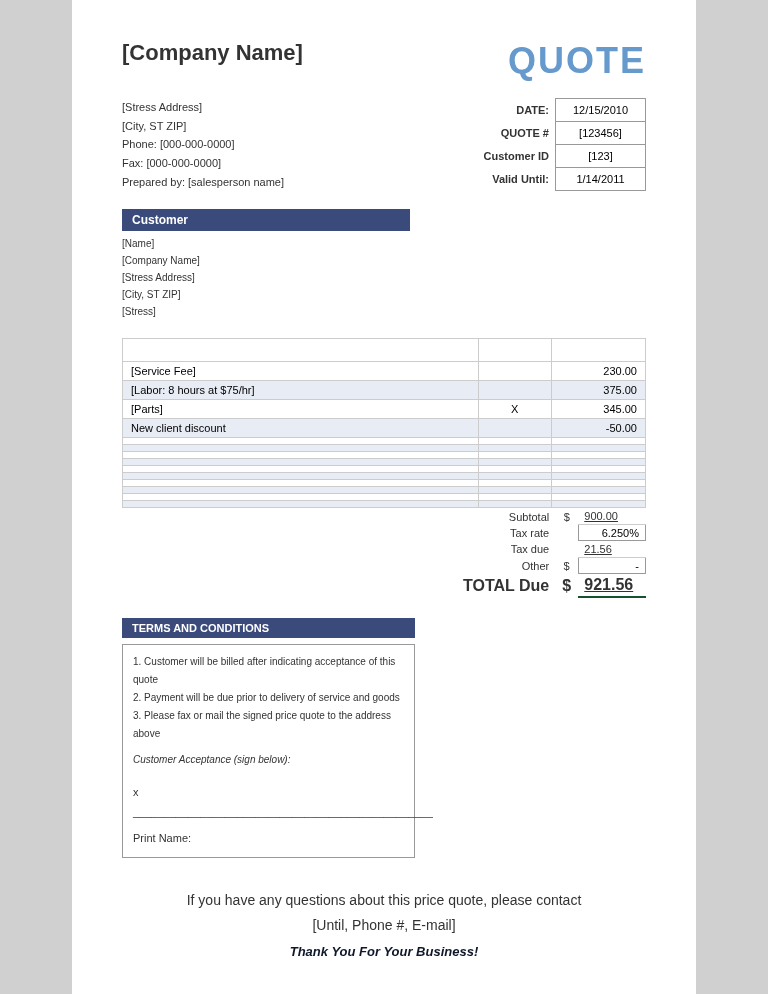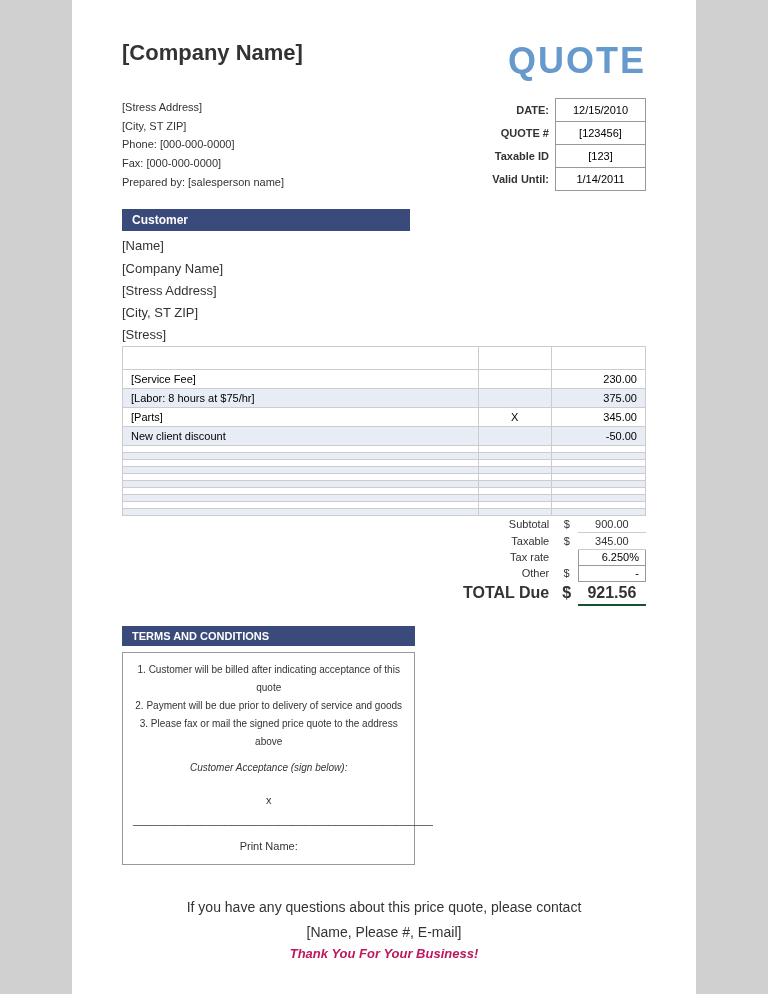--- a/index.html
+++ b/index.html
@@ -72,23 +72,24 @@
     .customer-header {
       background: #3a4a7a;
       color: #fff;
       padding: 4px 10px;
       font-size: 12px;
       font-weight: bold;
       margin-bottom: 4px;
       width: 55%;
     }
     .customer-info {
-      font-size: 13px;
+      font-size: 10px;
       color: #333;
       line-height: 1.7;
+      margin-bottom: 18px;
     }
     
     .main-table {
       width: 100%;
       border-collapse: collapse;
       margin-bottom: 0;
     }
     .main-table .col-header {
       background: #3a4a7a;
       color: #fff;
@@ -114,21 +115,21 @@
       border-collapse: collapse;
       font-size: 11px;
       width: 38%;
     }
     .summary-table td {
       padding: 2px 6px;
       border: none;
     }
     .summary-table .sum-label { text-align: right; color: #333; }
     .summary-table .sum-dollar { text-align: center; color: #333; }
-    .summary-table .sum-value { text-align: center; color: #333; border-bottom: 1px solid #ccc; }
+    .summary-table .sum-value { text-align: left; color: #333; border-bottom: 1px solid #ccc; text-decoration: underline; }
     .summary-table .sum-box { border: 1px solid #999; text-align: right; padding: 1px 6px; background: #fff; }
     .summary-table .total-row td { font-weight: bold; font-size: 16px; background: #fff; }
     
     .bottom-section {
       display: flex;
       justify-content: space-between;
       align-items: flex-start;
       margin-top: 20px;
     }
     .terms-block {
@@ -142,38 +143,38 @@
       font-weight: bold;
       margin-bottom: 6px;
     }
     .terms-content {
       font-size: 10px;
       color: #333;
       line-height: 1.8;
       border: 1px solid #999;
       padding: 8px 10px;
       min-height: 120px;
-      text-align: center;
     }
     .terms-content .italic-line { font-style: italic; margin-top: 8px; }
     .terms-content .sign-line { margin-top: 14px; font-size: 11px; }
     .terms-content .print-line { margin-top: 6px; font-size: 11px; }
     .footer-note {
       text-align: center;
       font-size: 14px;
       color: #333;
       margin-top: 30px;
       line-height: 1.8;
     }
     .footer-thanks {
       text-align: center;
       font-size: 13px;
       font-weight: bold;
       font-style: italic;
-      color: #be185d;
+      color: #0f172a;
+      margin-top: 6px;
     }
   </style>
 </head>
 <body>
 
 <div class="page">
 
   <div class="header">
     <div class="company-name">[Company Name]</div>
     <div class="quote-title">QUOTE</div>
@@ -191,21 +192,21 @@
       <tbody>
           <tr>
         <td class="label-cell">DATE:</td>
         <td class="value-cell">12/15/2010</td>
       </tr>
       <tr>
         <td class="label-cell">QUOTE #</td>
         <td class="value-cell">[123456]</td>
       </tr>
       <tr>
-        <td class="label-cell">Taxable ID</td>
+        <td class="label-cell">Customer ID</td>
         <td class="value-cell">[123]</td>
       </tr>
       <tr>
         <td class="label-cell">Valid Until:</td>
         <td class="value-cell">1/14/2011</td>
       </tr>
     </tbody>
       </table>
   </div>
 
@@ -302,28 +303,28 @@
 
   <div style="display:flex; justify-content:flex-end; margin-bottom:10px;">
     <table class="summary-table">
       <tbody>
           <tr>
         <td class="sum-label">Subtotal</td>
         <td class="sum-dollar">$</td>
         <td class="sum-value">900.00</td>
       </tr>
       <tr>
-        <td class="sum-label">Taxable</td>
-        <td class="sum-dollar">$</td>
-        <td class="sum-value">345.00</td>
-      </tr>
-      <tr>
         <td class="sum-label">Tax rate</td>
         <td class="sum-dollar"></td>
         <td class="sum-box">6.250%</td>
+      </tr>
+      <tr>
+        <td class="sum-label">Tax due</td>
+        <td class="sum-dollar"></td>
+        <td class="sum-value">21.56</td>
       </tr>
       <tr>
         <td class="sum-label">Other</td>
         <td class="sum-dollar">$</td>
         <td class="sum-box">-</td>
       </tr>
       <tr class="total-row">
         <td class="sum-label" style="font-weight:bold;">TOTAL Due</td>
         <td class="sum-dollar" style="font-weight:bold;">$</td>
         <td class="sum-value" style="font-weight:bold; border-bottom:2px solid #14532d;">921.56</td>
@@ -341,16 +342,16 @@
         <div>3. Please fax or mail the signed price quote to the address above</div>
         <div class="italic-line">Customer Acceptance (sign below):</div>
         <div class="sign-line">x _________________________________________________</div>
         <div class="print-line">Print Name:</div>
       </div>
     </div>
   </div>
 
   <div class="footer-note">
     <div>If you have any questions about this price quote, please contact</div>
-    <div>[Name, Please #, E-mail]</div>
+    <div>[Until, Phone #, E-mail]</div>
   </div>
   <div class="footer-thanks">Thank You For Your Business!</div>
 </div>
 
 </body></html>

